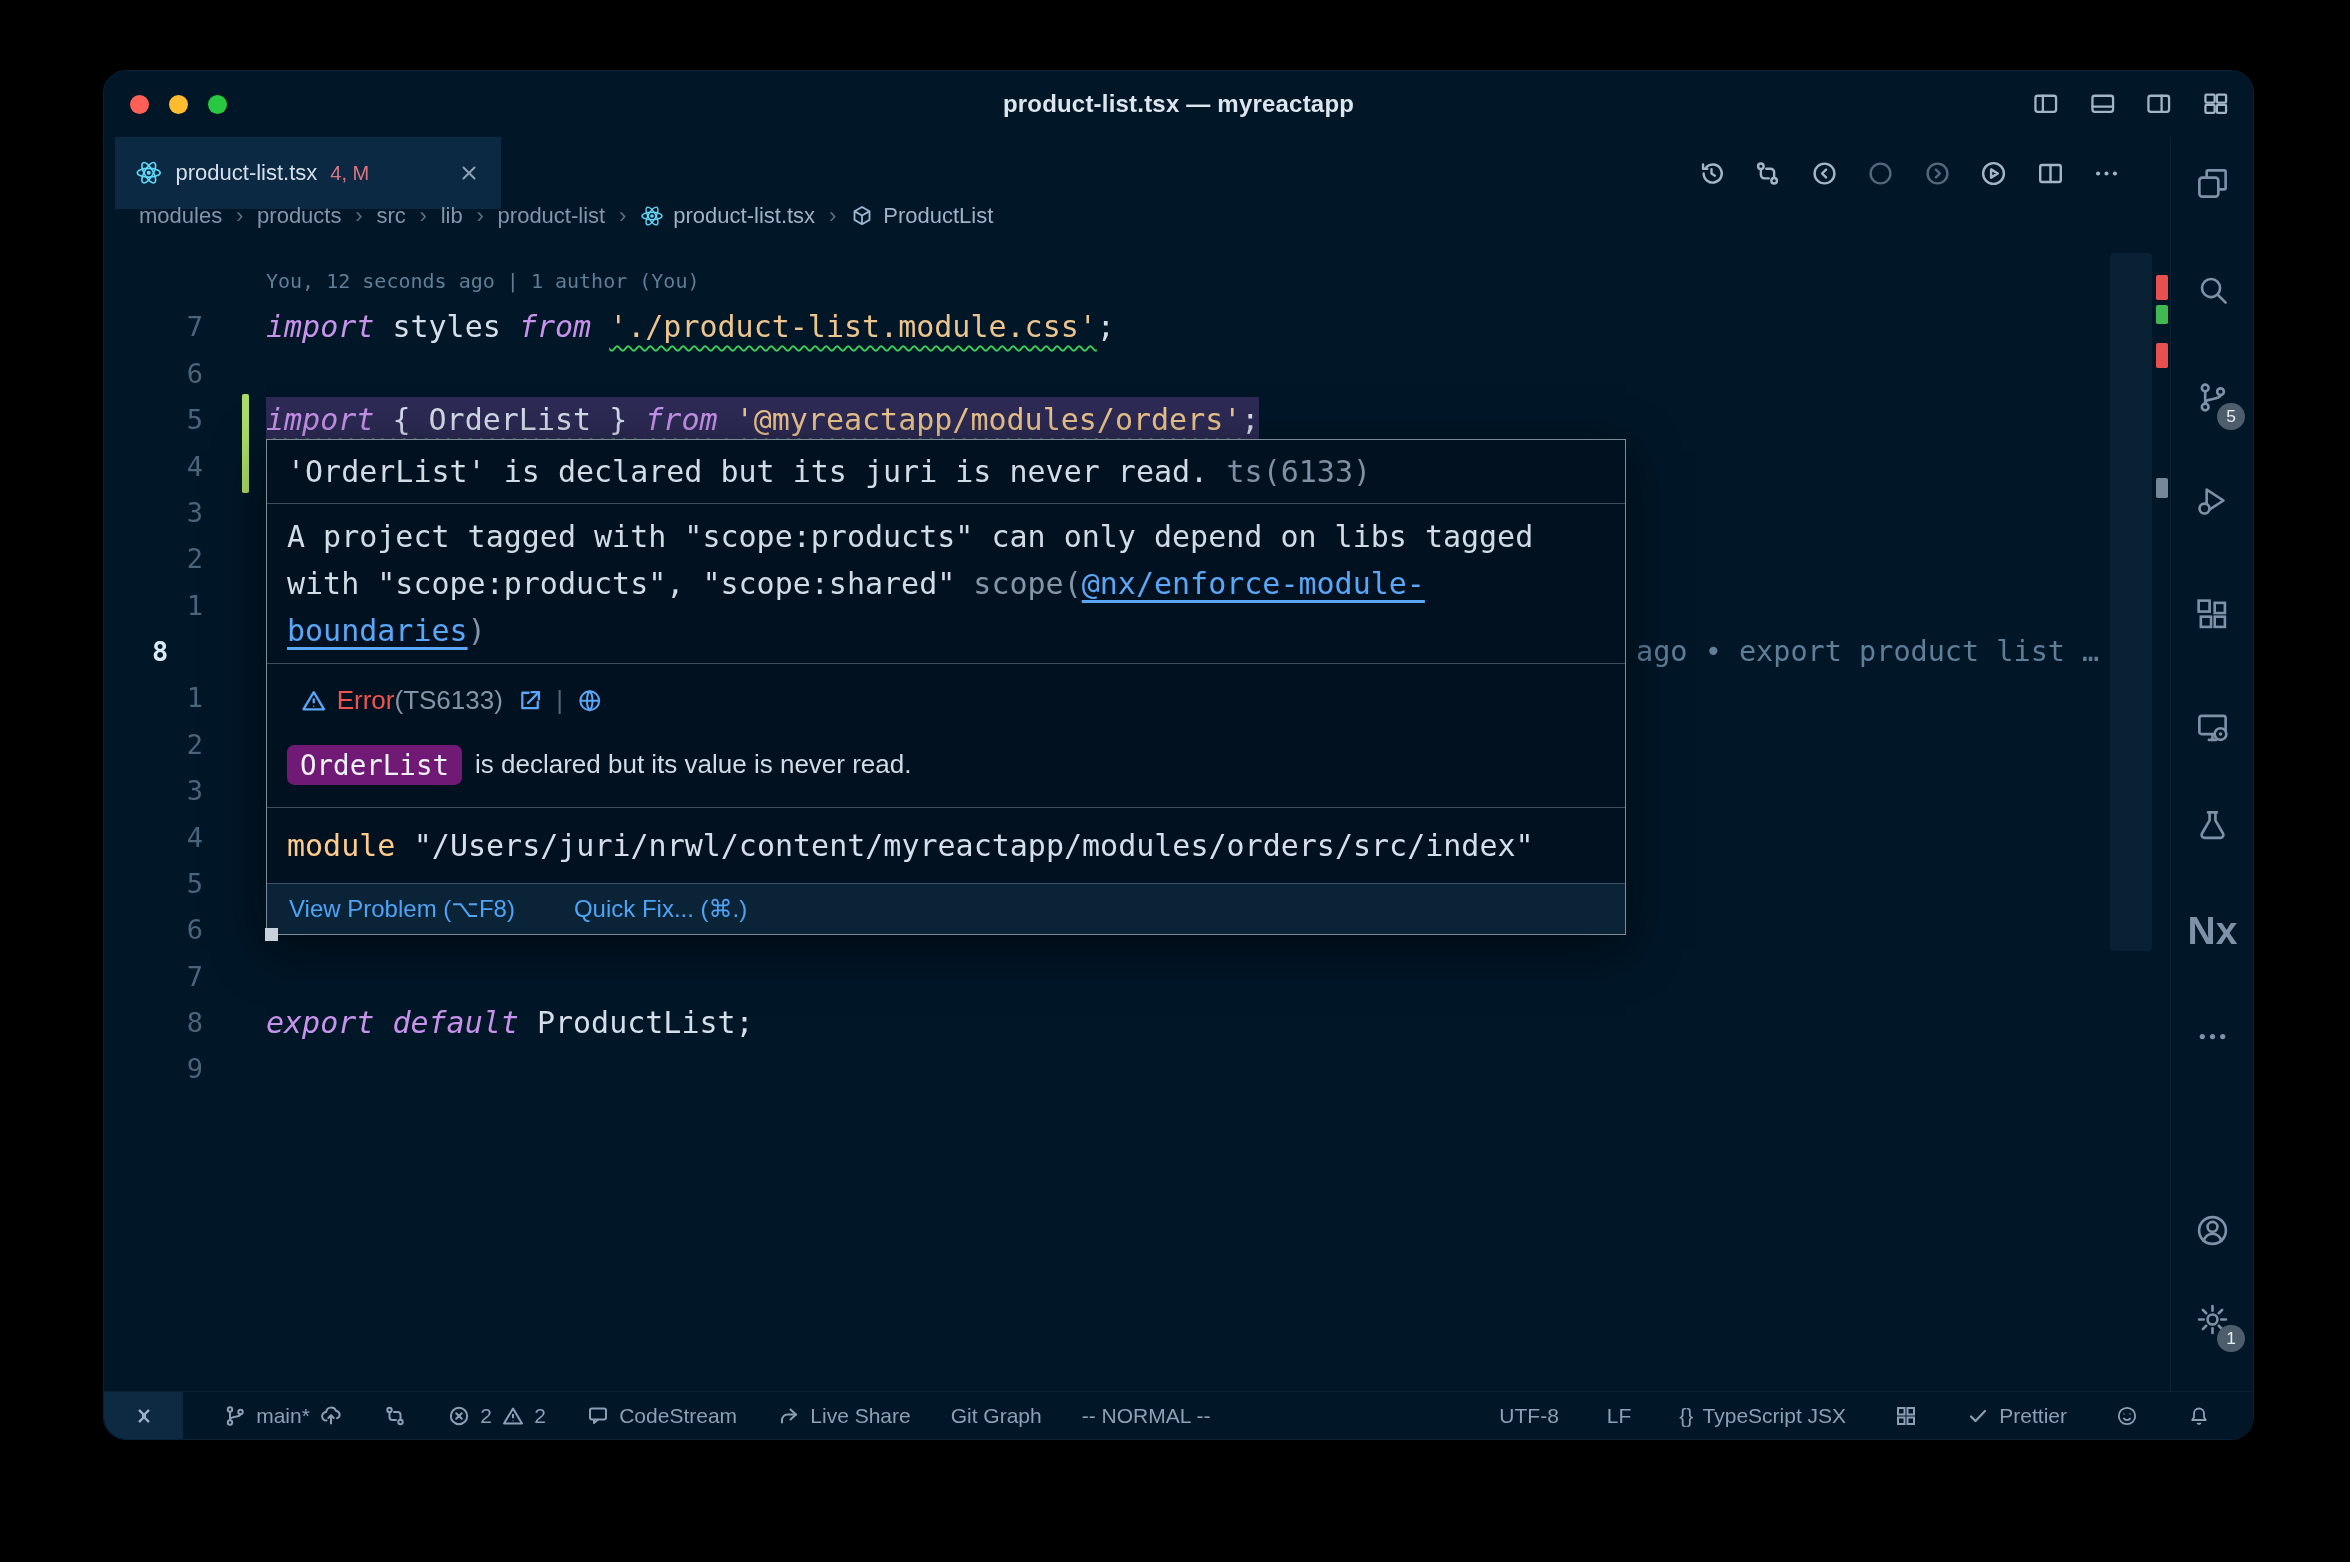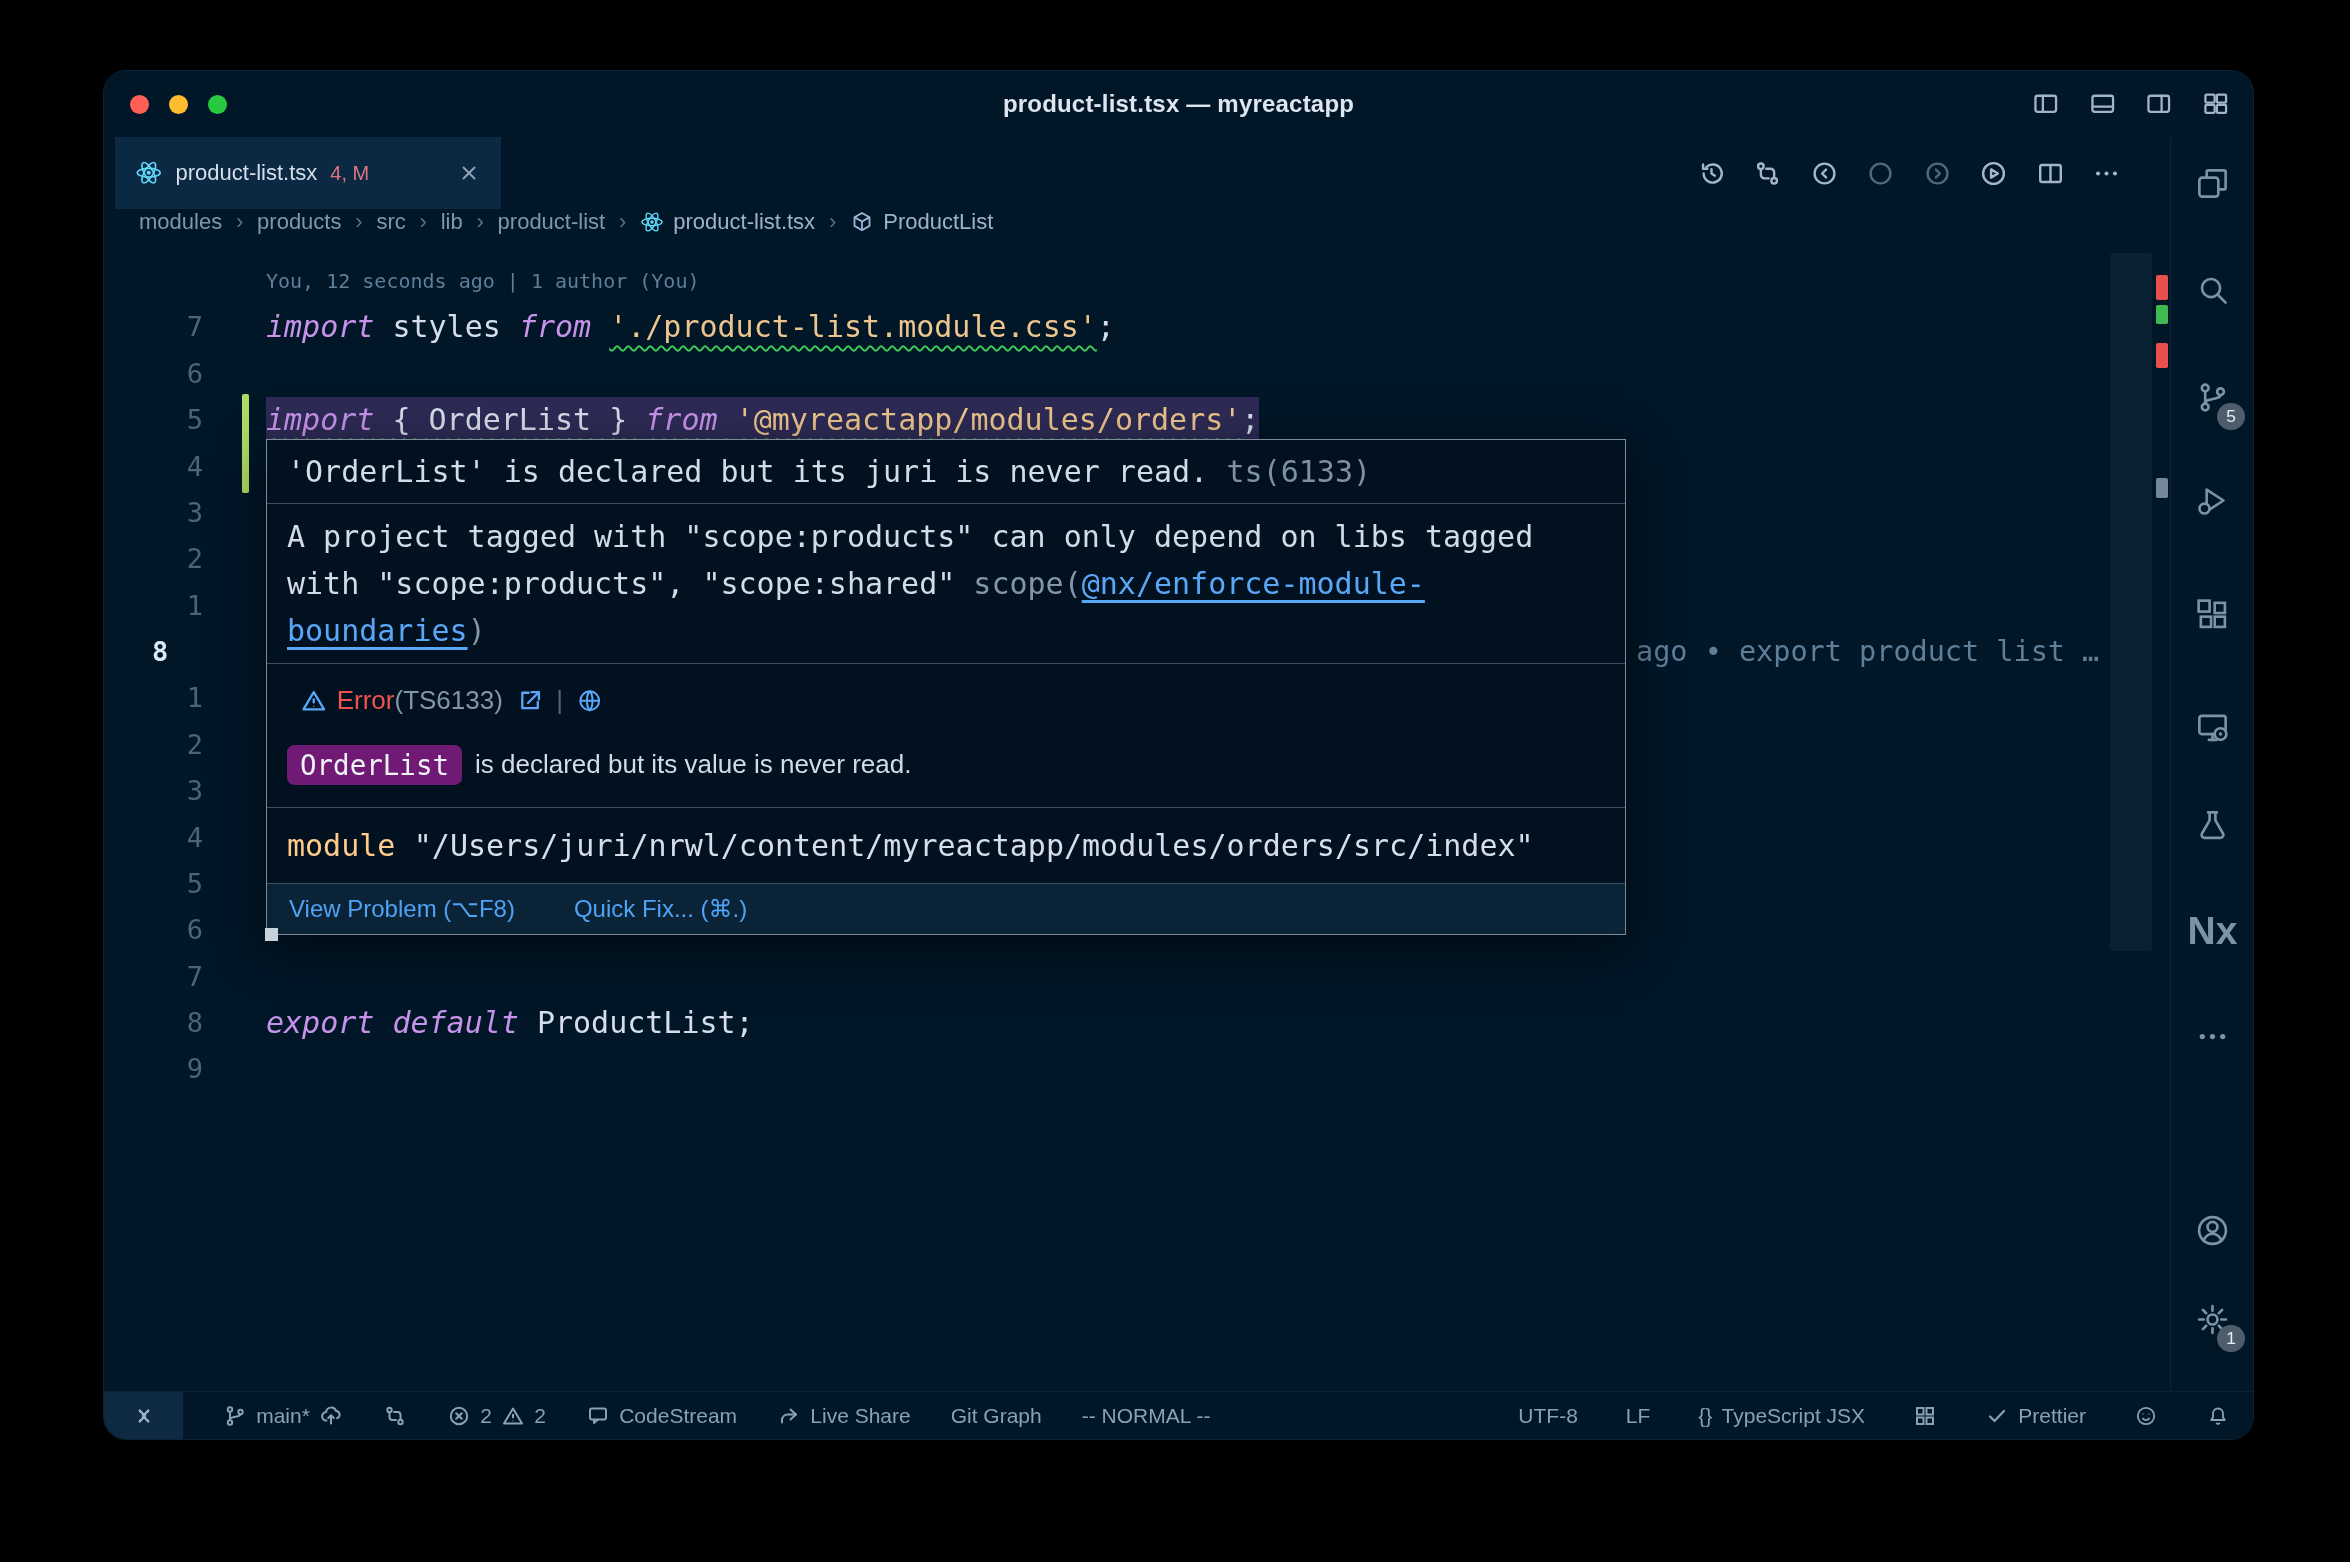--- a/index.html
+++ b/index.html
@@ -21,21 +21,21 @@
   
   .tabbar{position:absolute;top:66px;left:0;width:2068px;height:72px;background:#011627}
   .tab{position:absolute;left:11px;top:0;height:72px;width:386px;background:#0b2942;display:flex;align-items:center;padding:0 20px;gap:13px}
   .tab-label{color:#d6deeb;font-size:22px}
   .tab-badge{color:#dd7680;font-size:20px}
   .tab-close{margin-left:auto;color:#8fa3b5}
   .ed-actions{position:absolute;right:51px;top:0;height:72px;display:flex;align-items:center;gap:27.5px;color:#a2b6c8}
   .ed-actions .dim{color:#53687b}
 
   
-  .breadcrumbs{position:absolute;top:138px;left:0;width:2068px;height:39px;display:flex;align-items:flex-start;
+  .breadcrumbs{position:absolute;top:125px;left:0;width:2068px;height:39px;display:flex;align-items:center;
                padding-left:35px;gap:13.8px;color:#8096ab;font-size:22px}
   .bc-sep{color:#5b7088;font-size:22px}
   .bc-item{white-space:nowrap}
   .bc-file,.bc-symbol{display:flex;align-items:center;gap:9.2px;color:#9fb2c6}
 
   
   .editor{position:absolute;top:176px;left:0;right:0;bottom:48px;background:#011627;overflow:hidden}
   .crow{position:absolute;left:0;right:0;height:46px;line-height:46px;font-family:"DejaVu Sans Mono",monospace;font-size:30px;white-space:pre}
   .gut{position:absolute;left:35px;width:64px;text-align:right;color:#4a6479;font-size:27px}
   .gut.cur{text-align:left;padding-left:13px;color:#dcе9f7;color:#dce9f7;font-weight:bold}
@@ -82,21 +82,21 @@
   .mod-kw{color:#ffcb8b;margin-right:18.4px}
   .mod-path{color:#d6deeb}
   .h-actions{height:50px;background:#0a2336;display:flex;align-items:center;gap:59px;padding:0 22px;font-size:24px}
   .h-action{color:#4fa3f5}
   .resize-handle{position:absolute;left:-1.8px;bottom:-7.3px;width:13px;height:13px;background:#c7d2dc}
 
   
   .statusbar{position:absolute;left:0;right:0;bottom:0;height:48px;background:#011627;border-top:0.9px solid #0b2033;
              display:flex;align-items:center;justify-content:space-between;color:#8ba0b5;font-size:21px}
   .sb-left{display:flex;align-items:center;gap:40px;height:100%}
-  .sb-right{display:flex;align-items:center;gap:48px;height:100%;padding-right:23px}
+  .sb-right{display:flex;align-items:center;gap:48px;height:100%;padding-right:42px}
   .sb-item{display:flex;align-items:center;gap:9.2px;white-space:nowrap}
   .sb-remote{width:79px;height:100%;display:flex;align-items:center;justify-content:center;background:#0d2a42;color:#9db3c8}
 
   
   .activitybar{position:absolute;top:66px;right:0;width:83px;bottom:48px;background:#011627;
                border-left:0.9px solid rgba(99,132,163,.12)}
   .act{position:absolute;left:0;width:83px;height:70px;display:flex;align-items:center;justify-content:center;color:#7d92a7}
   .badge{position:absolute;right:9.2px;bottom:1.8px;min-width:27.5px;height:27.5px;border-radius:13.8px;background:#4d5d6b;
          color:#e8eef3;font-size:17.4px;display:flex;align-items:center;justify-content:center;padding:0 5.5px}
   .nx{font-weight:bold;font-size:39px;color:#7d92a7;font-family:"Liberation Sans",sans-serif}

